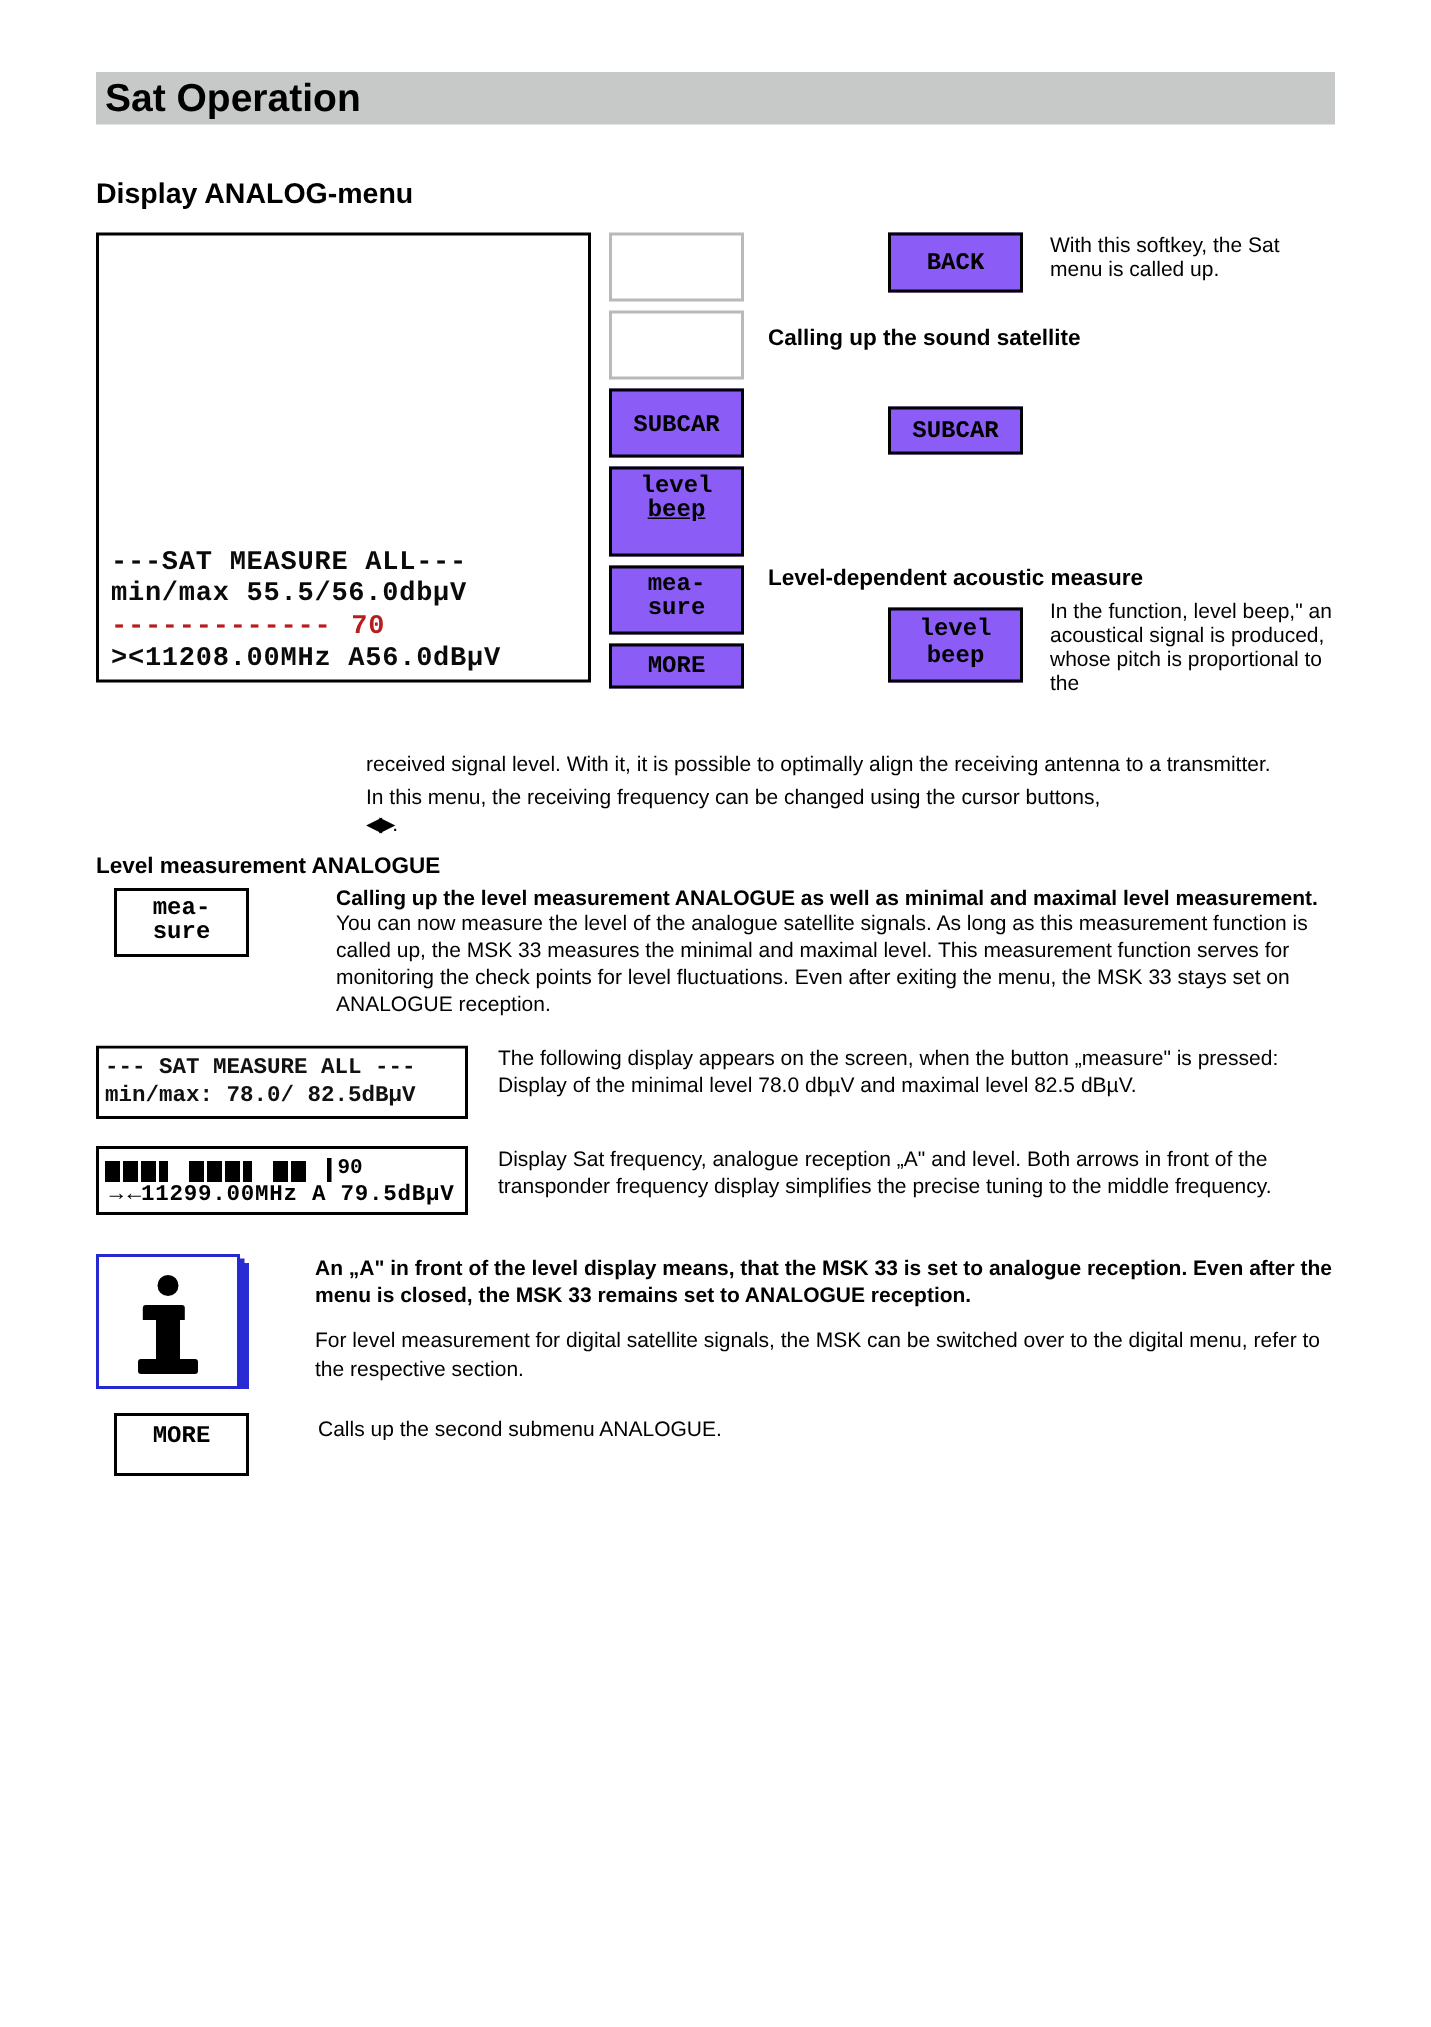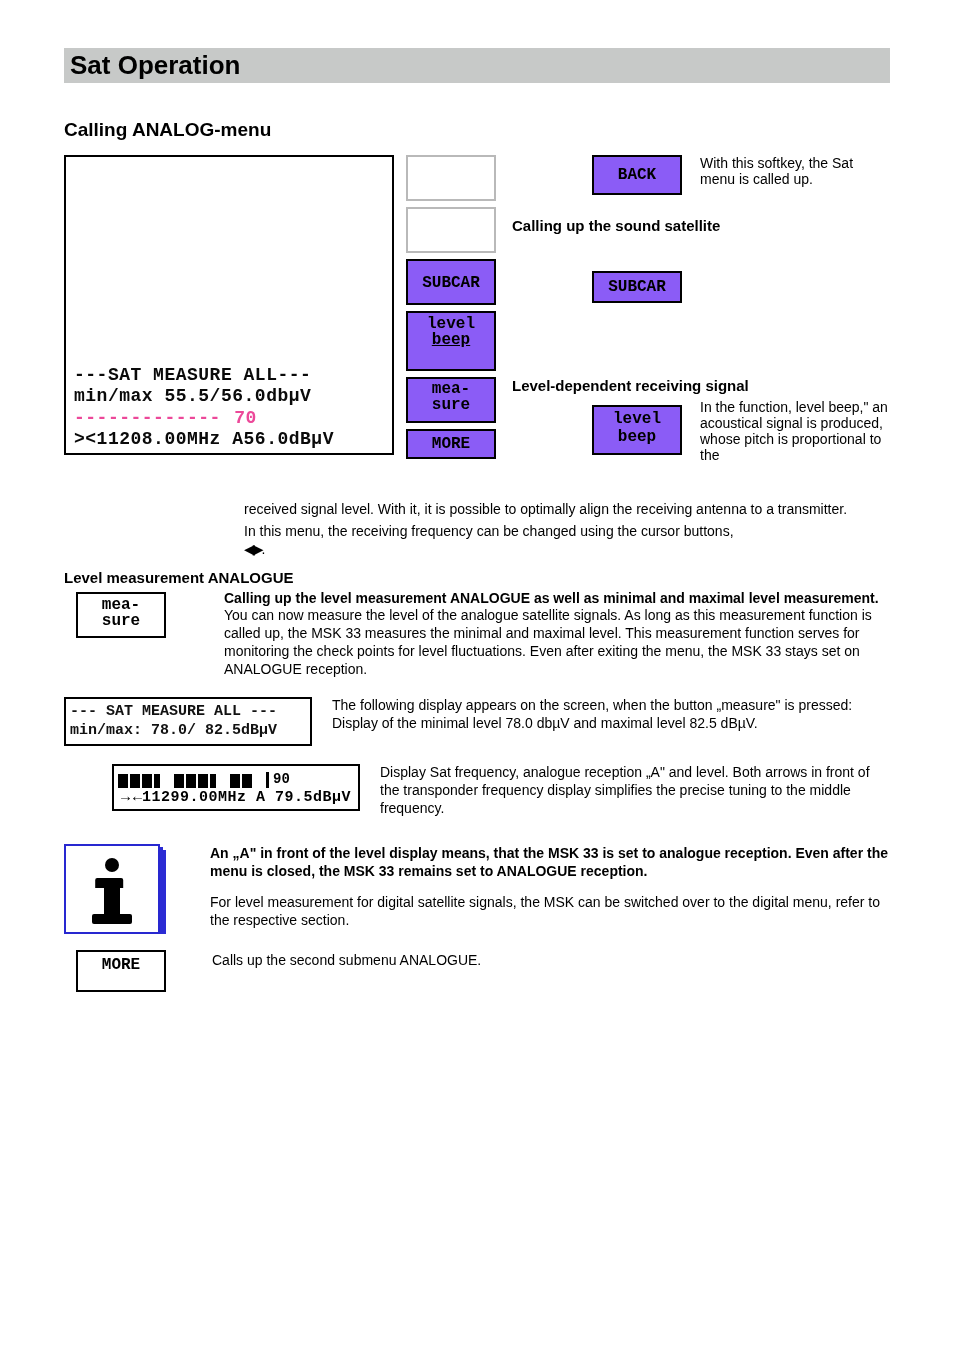--- a/index.html
+++ b/index.html
@@ -50,21 +50,21 @@
     line-height: 1.2;
     padding: 0 4px 2px 4px;
     box-sizing: border-box;
     color: #0a0a0a;
     display: flex;
     flex-direction: column;
     justify-content: flex-end;
   }
   .lcd-main .l1 { letter-spacing: 0.5px; padding-left:4px;}
   .lcd-main .l2 { letter-spacing: 0.5px; padding-left:4px;}
-  .lcd-main .l3 { letter-spacing: 0.5px; padding-left:4px; color:#ec4899; word-spacing:2px;}
+  .lcd-main .l3 { letter-spacing: 0.5px; padding-left:4px; color:#b91c1c; word-spacing:2px;}
   .lcd-main .l4 { letter-spacing: 0.5px; padding-left:4px;}
 
   .sk-box {
     position: absolute;
     border: 2px solid #000;
     width: 90px;
     box-sizing: border-box;
     font-family: "Courier New", monospace;
     font-weight: bold;
     text-align: center;
@@ -185,21 +185,20 @@
     width: 248px;
     border: 2px solid #000;
     box-sizing: border-box;
     padding: 4px 4px 2px 4px;
     float:left;
     margin-right:20px;
     font-family:"Courier New",monospace;
     font-weight:bold;
     font-size:15px;
     line-height:1.1;
-    margin-left:48px;
   }
   .bar-line{
     display:flex;
     align-items:flex-end;
     height:18px;
   }
   .seg{
     width:10px;
     height:14px;
     background:#000;
@@ -318,21 +317,21 @@
 </style>
 </head>
 <body>
 
 <div class="page">
 
   <div class="title-bar">
     <h1>Sat Operation</h1>
   </div>
 
-  <h2 class="section">Calling ANALOG-menu</h2>
+  <h2 class="section">Display ANALOG-menu</h2>
 
   <div class="top-fig">
 
     <div class="lcd-main">
       <div class="l1">---SAT MEASURE ALL---</div>
       <div class="l2">min/max 55.5/56.0dbµV</div>
       <div class="l3">-------------    70</div>
       <div class="l4">&gt;&lt;11208.00MHz A56.0dBµV</div>
     </div>
 
@@ -359,21 +358,21 @@
       <span class="la">level</span>
       <span>beep</span>
     </div>
 
     <div class="desc desc-back">With this softkey, the Sat menu is called up.</div>
 
     <div class="desc desc-subcar">
       <span>Calling up the sound satellite</span>
     </div>
 
-    <div class="desc desc-level-head">Level-dependent receiving signal</div>
+    <div class="desc desc-level-head">Level-dependent acoustic measure</div>
     <div class="desc desc-level-body">In the function, level beep,"  an acoustical signal is produced, whose pitch is proportional to the</div>
 
   </div>
 
   <div class="body-col">
     <p class="body-para">received signal level.  With it, it is possible to optimally align the receiving antenna to a transmitter.</p>
     <p class="body-para">
       <span>In this menu, the receiving frequency can be changed using the cursor buttons,</span><br>
       <span class="arrows">◀▶.</span>
     </p>

